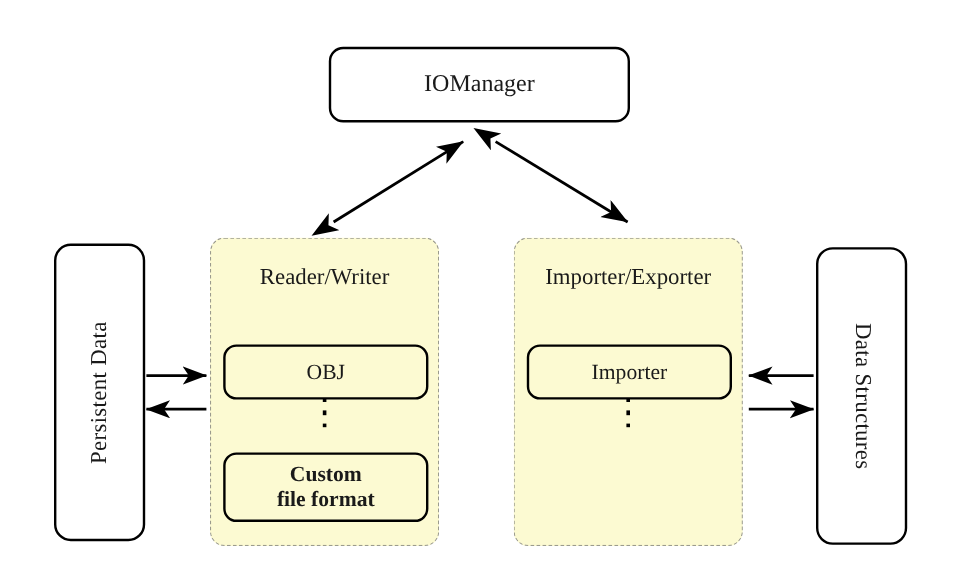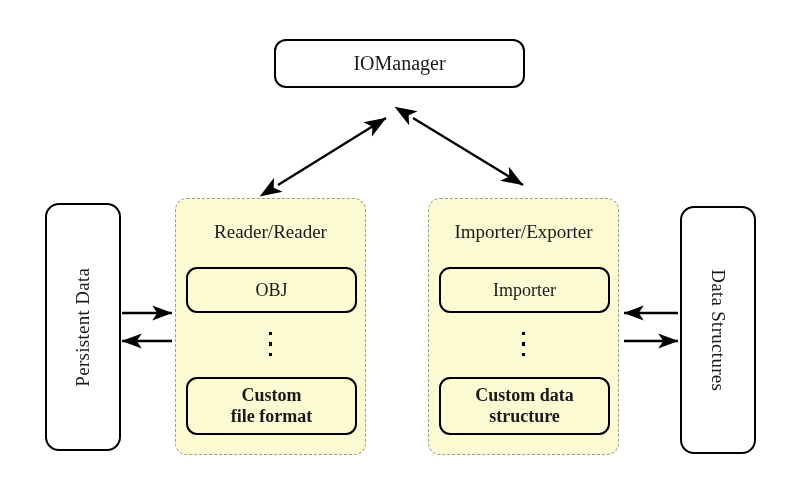--- a/index.html
+++ b/index.html
@@ -36,21 +36,21 @@
     justify-content: center;
     text-align: center;
     line-height: 1.18;
   }
 
   
   #io-manager {
     left: 274px;
     top: 39px;
     width: 251px;
-    height: 49px;
+    height: 63px;
     font-size: 20px;
   }
 
   
   .side-node {
     width: 76px;
     border-radius: 14px;
   }
   #persistent-data {
     left: 45px;
@@ -110,21 +110,21 @@
     display: flex;
     align-items: center;
     justify-content: center;
     text-align: center;
     font-size: 18px;
     line-height: 1.16;
     left: 10px;
     width: 171px;
   }
   .item-top {
-    top: 68px;
+    top: 88px;
     height: 46px;
   }
   .item-bottom {
     top: 178px;
     height: 58px;
     font-weight: bold;
   }
 
   
   .vdots {
@@ -199,21 +199,21 @@
   <div class="node side-node" id="persistent-data">
     <span class="vtext up">Persistent Data</span>
   </div>
 
   <div class="node side-node" id="data-structures">
     <span class="vtext down">Data Structures</span>
   </div>
 
   <div class="group-panel" id="panel-reader-writer">
 
-    <div class="panel-title">Reader/Reader</div>
+    <div class="panel-title">Reader/Writer</div>
 
     <div class="item-node item-top">
       <span>OBJ</span>
     </div>
 
     <div class="vdots">
       <i></i>
       <i></i>
       <i></i>
     </div>
@@ -233,21 +233,15 @@
     <div class="item-node item-top">
       <span>Importer</span>
     </div>
 
     <div class="vdots">
       <i></i>
       <i></i>
       <i></i>
     </div>
 
-    <div class="item-node item-bottom">
-      <span>
-        <span>Custom data</span><br>
-        <span>structure</span>
-      </span>
-    </div>
   </div>
 
 </div>
 
 </body></html>

